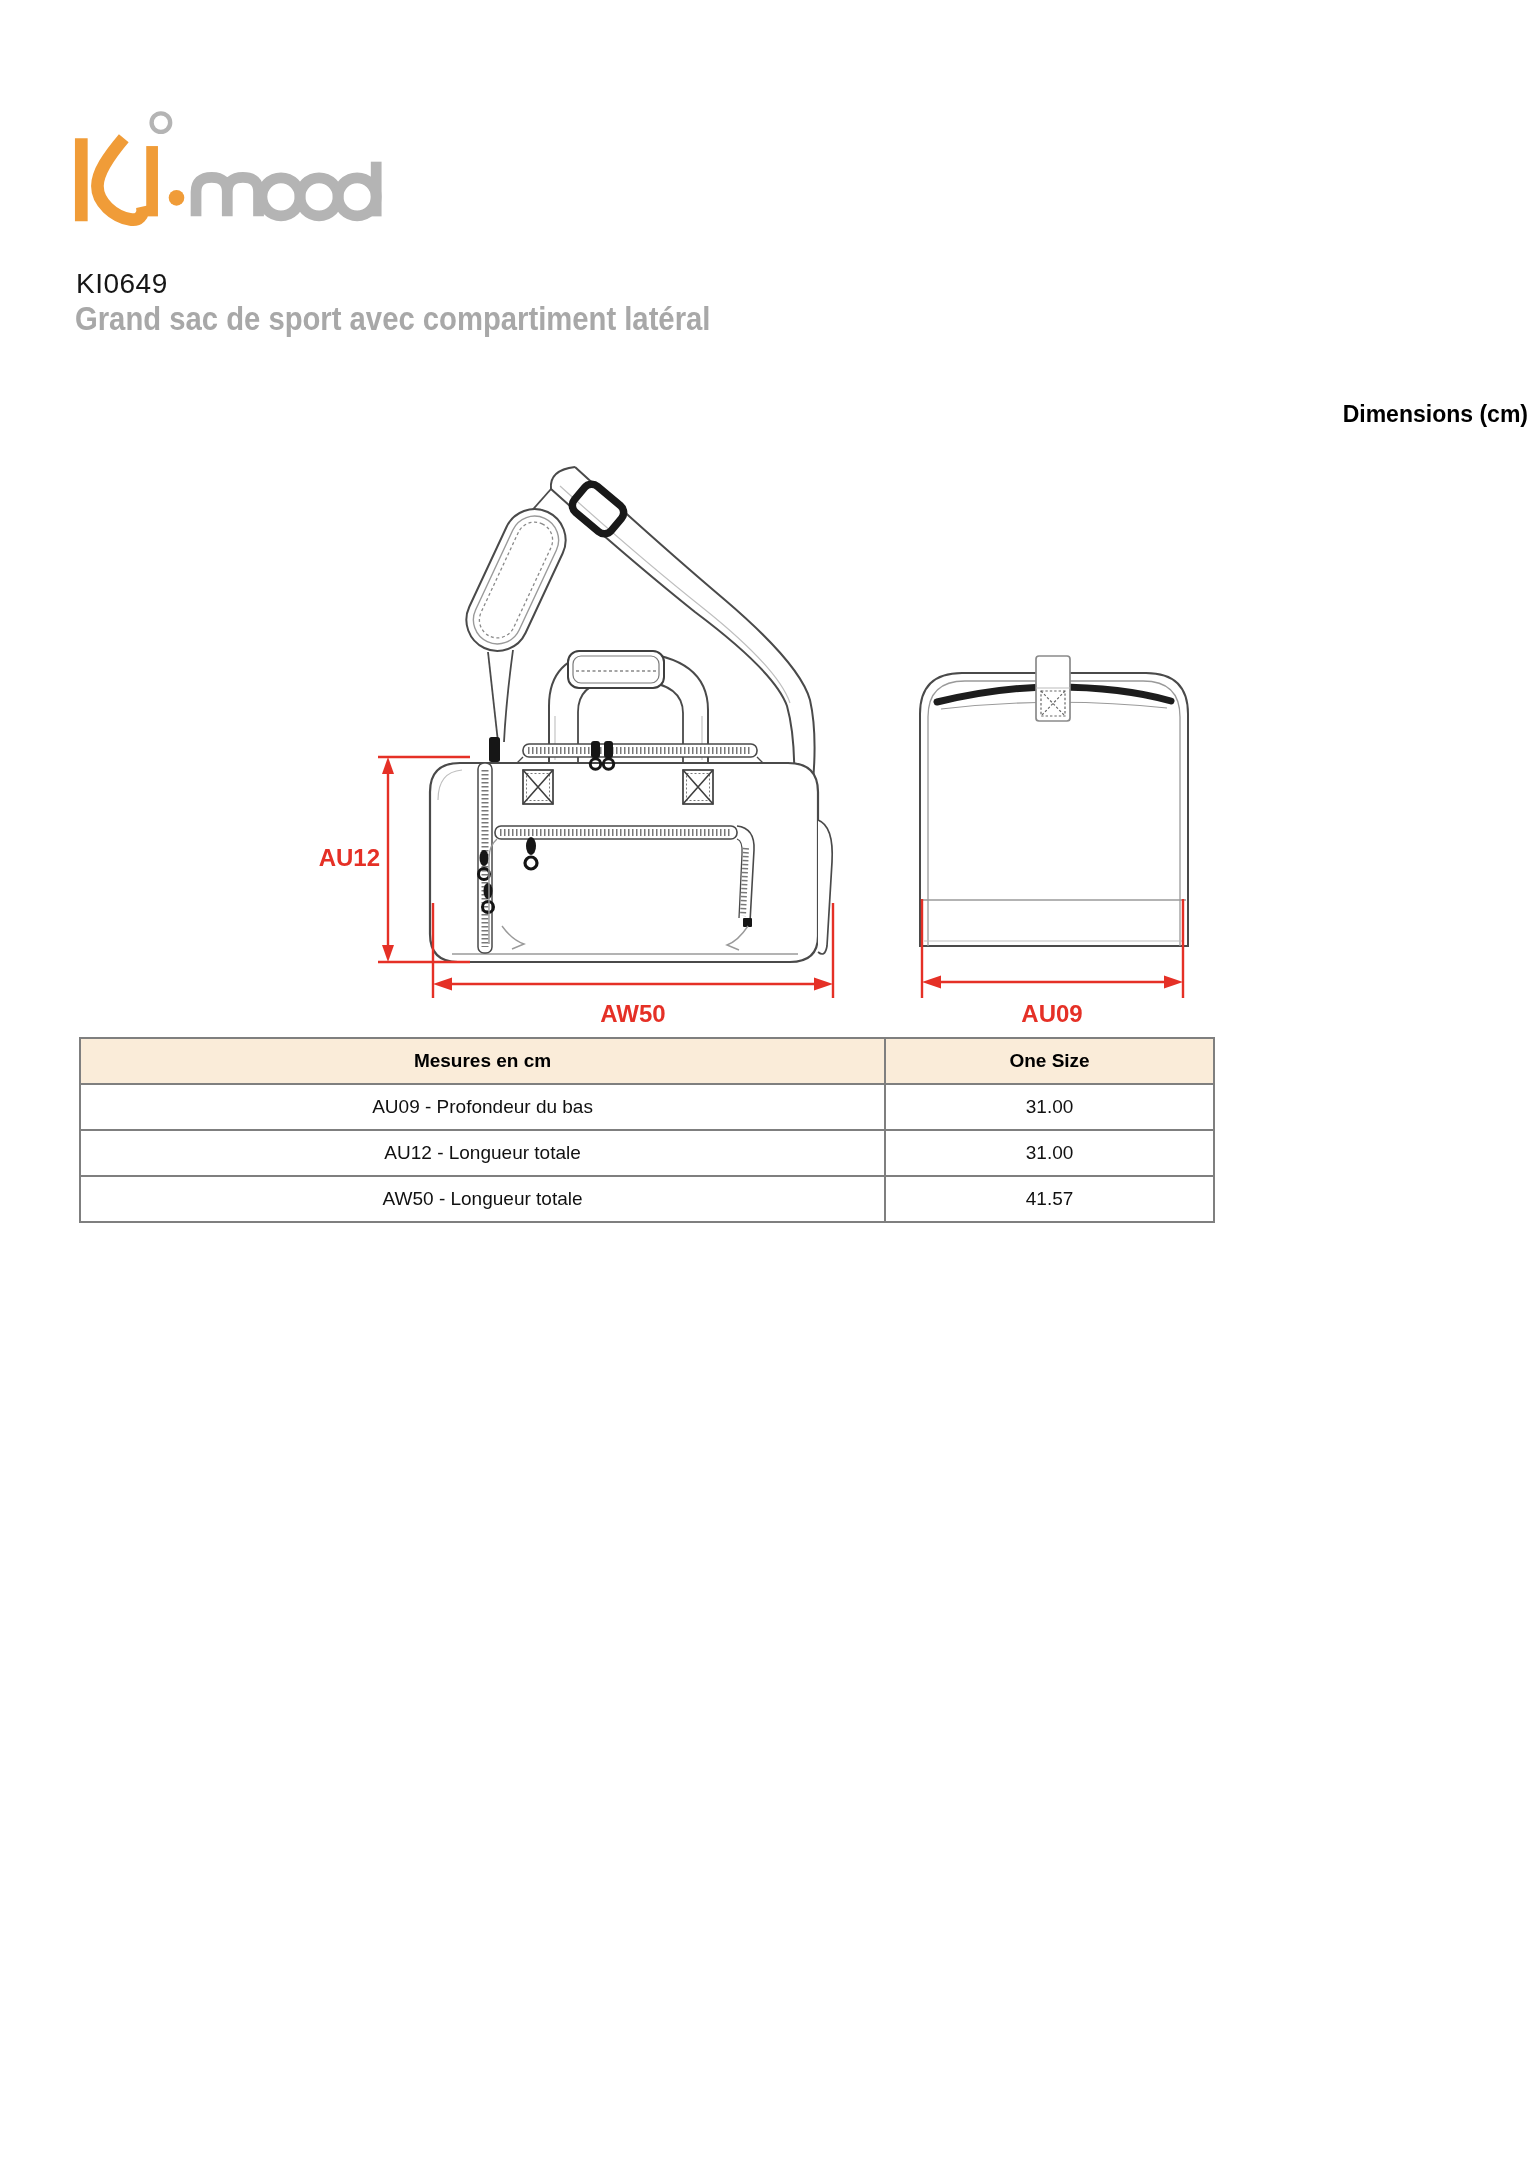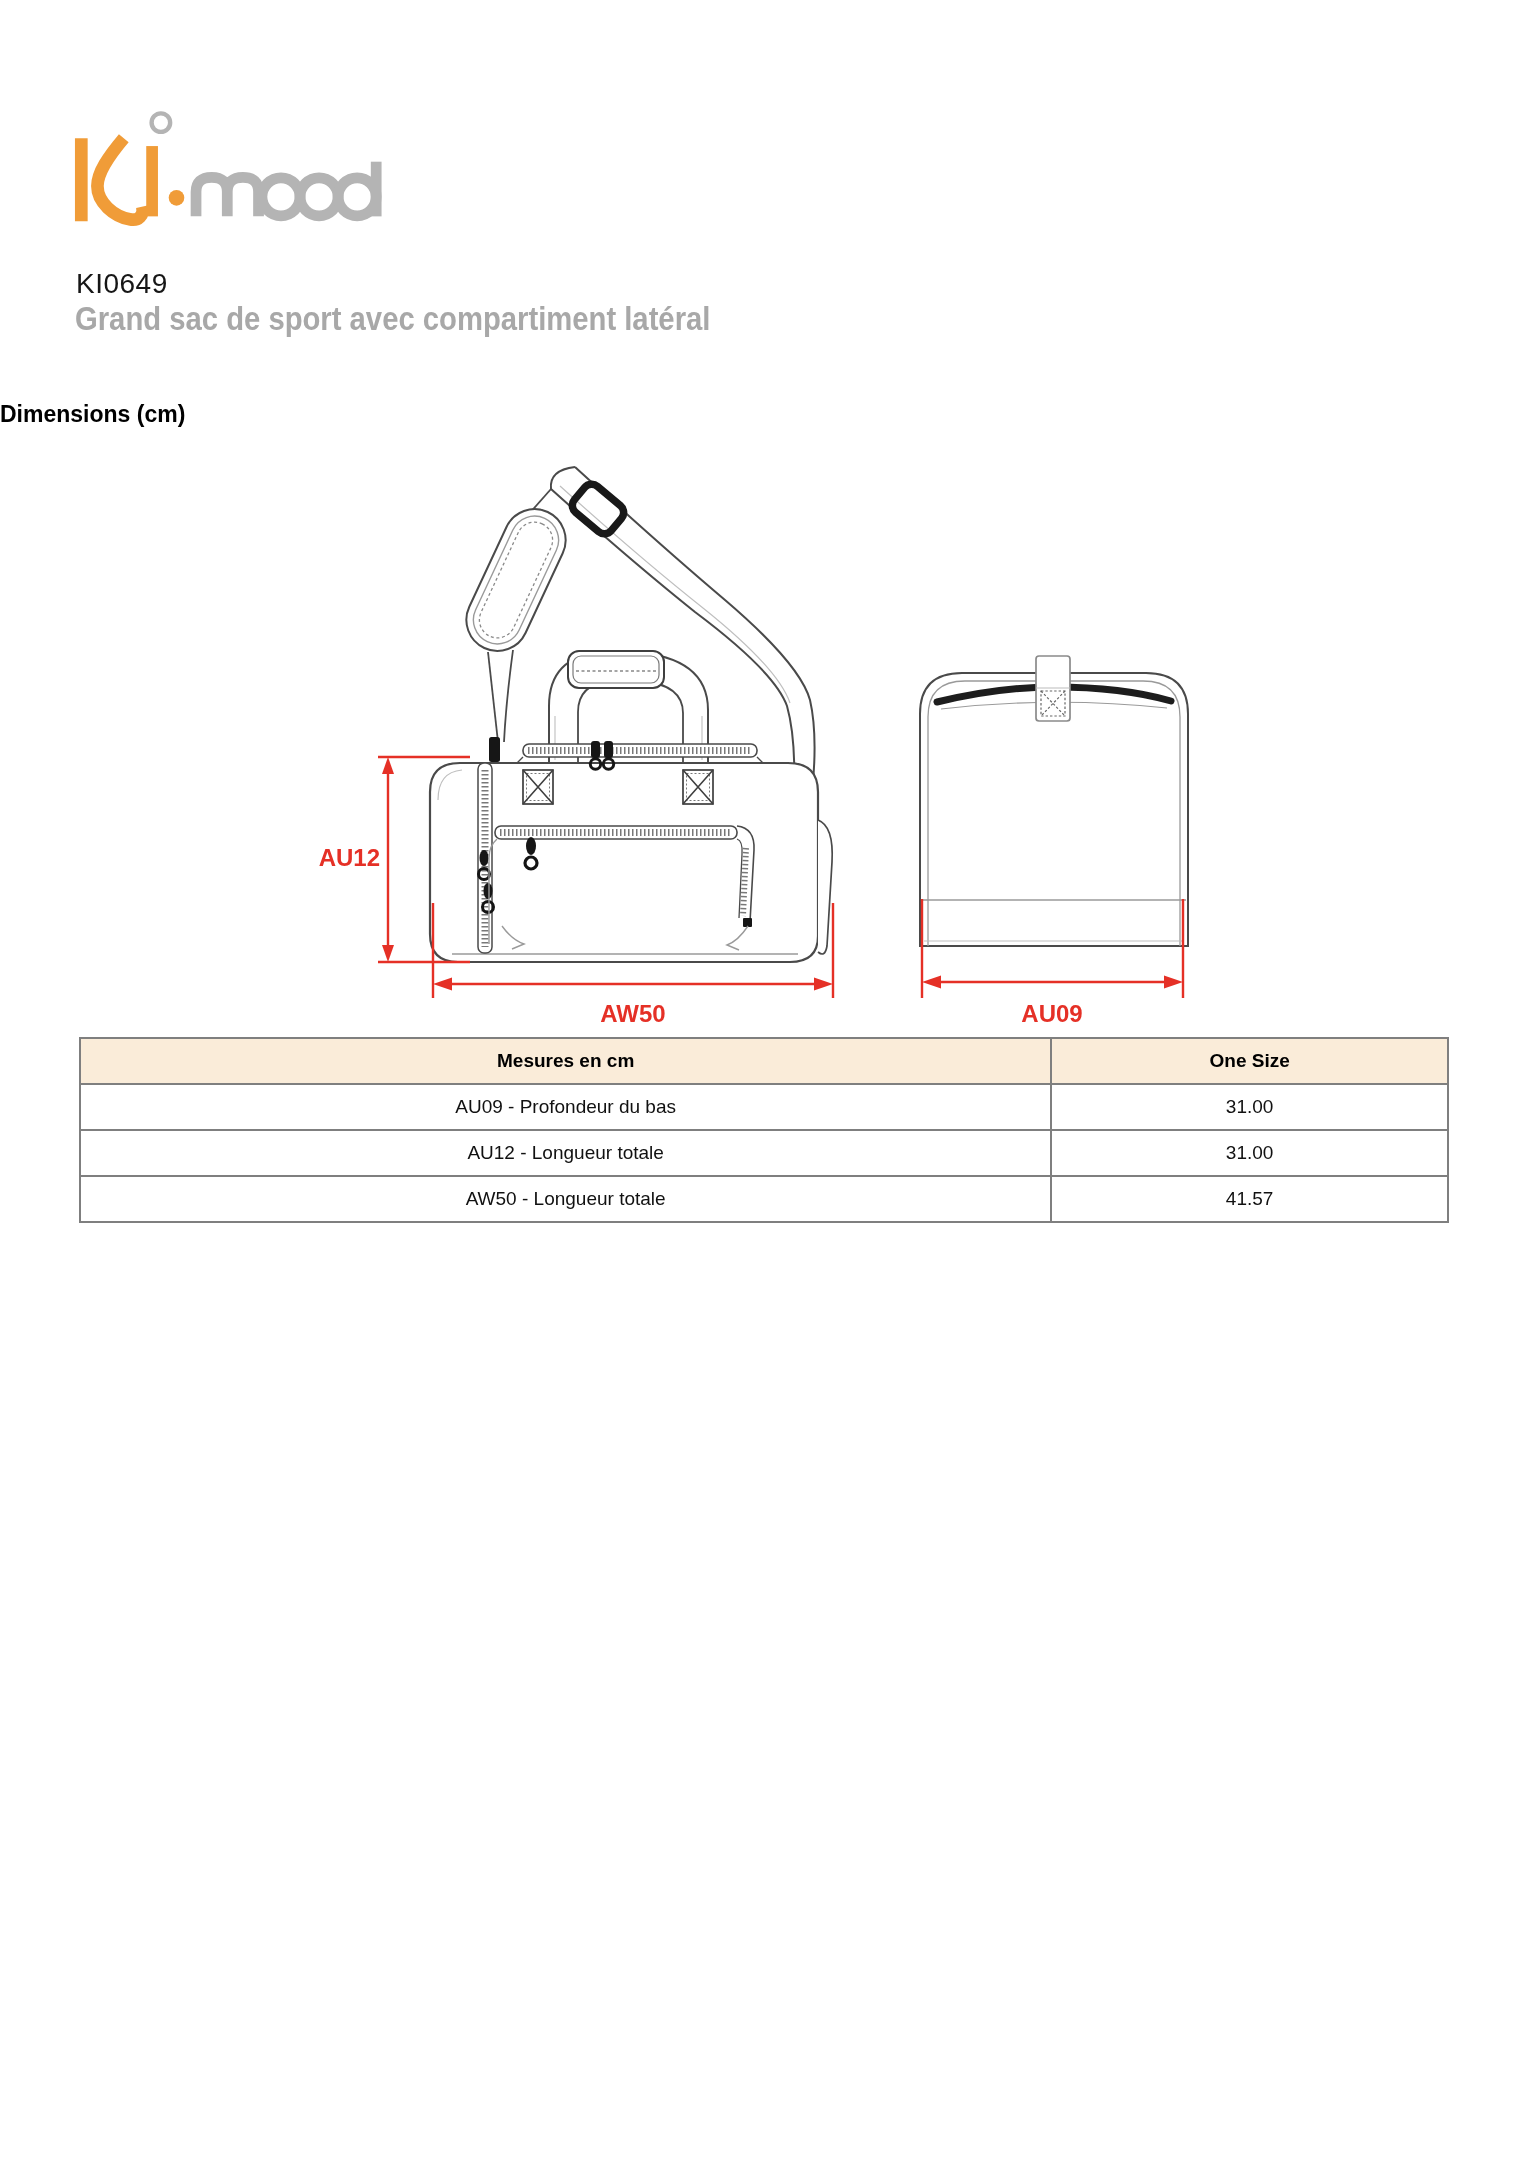--- a/index.html
+++ b/index.html
@@ -21,41 +21,41 @@
   .abs{position:absolute;}
   
   .product-code{
     left:76px;top:268px;font-size:28px;letter-spacing:.5px;color:var(--ink);
   }
   .product-title{
     left:75px;top:299px;font-size:34px;font-weight:700;color:var(--title-gray);
     transform:scaleX(.86);transform-origin:left top;white-space:nowrap;letter-spacing:0px;
   }
   .section-heading{
-    left:0;top:401px;width:1528px;text-align:left;
+    left:0;top:401px;width:1528px;text-align:right;
     font-size:23px;font-weight:700;color:#000;
   }
   
   #diagram{position:absolute;left:0;top:440px;width:1528px;height:600px;}
   #diagram .outline{stroke:#4a4a4a;fill:none;}
   #diagram .fillw{fill:#ffffff;}
   #diagram .light{stroke:#9a9a9a;fill:none;}
   #diagram .faint{stroke:#bfbfbf;fill:none;}
   #diagram .teeth{stroke:#787878;fill:none;stroke-dasharray:1.5 2.5;}
   #diagram .dark{fill:#161616;}
   #diagram .darkline{stroke:#1d1d1d;fill:none;}
   #diagram .dim{stroke:var(--dim-red);fill:none;stroke-width:2.4;}
   #diagram .dim-head{fill:var(--dim-red);stroke:none;}
   #diagram text.dim-label{
     fill:var(--dim-red);font-family:"Liberation Sans",sans-serif;
     font-size:24px;font-weight:700;
   }
   
   .size-table{
-    left:79px;top:1037px;width:1370px;
+    left:79px;top:1037px;width:1136px;
     border-collapse:collapse;table-layout:fixed;
     font-size:19px;
     padding-left:14px;
   }
   .size-table th,.size-table td{
     border:2px solid var(--table-border);
     text-align:center;vertical-align:middle;
     height:44px;padding:0 6px;
   }
   .size-table th{background:var(--header-bg);font-weight:700;color:#000;}

